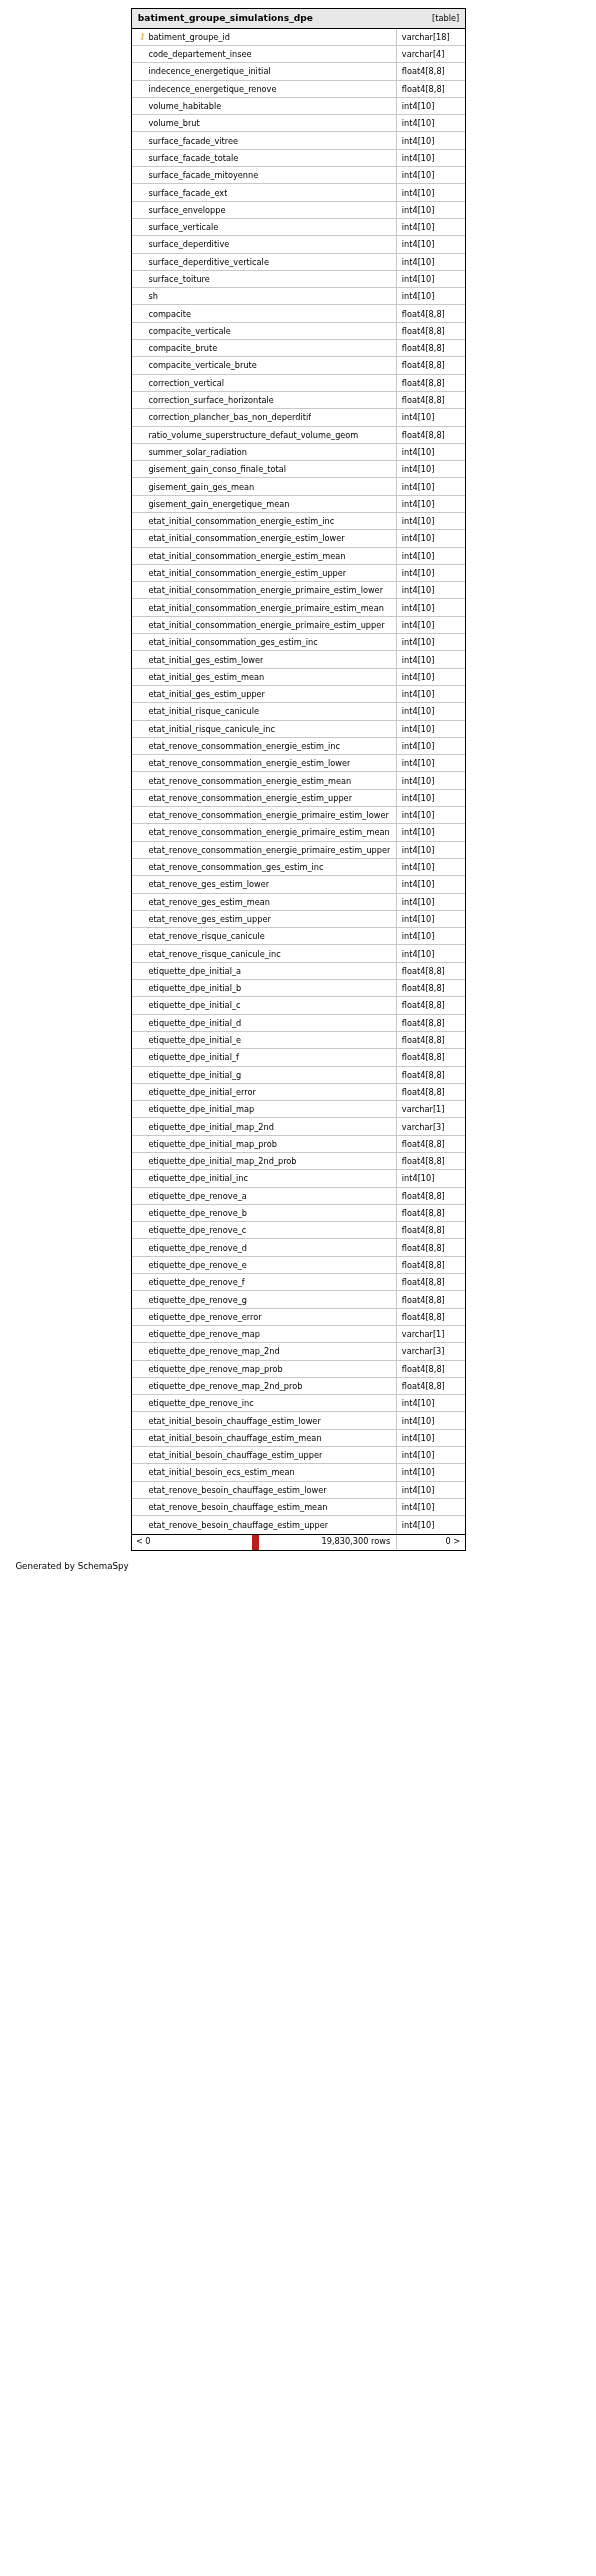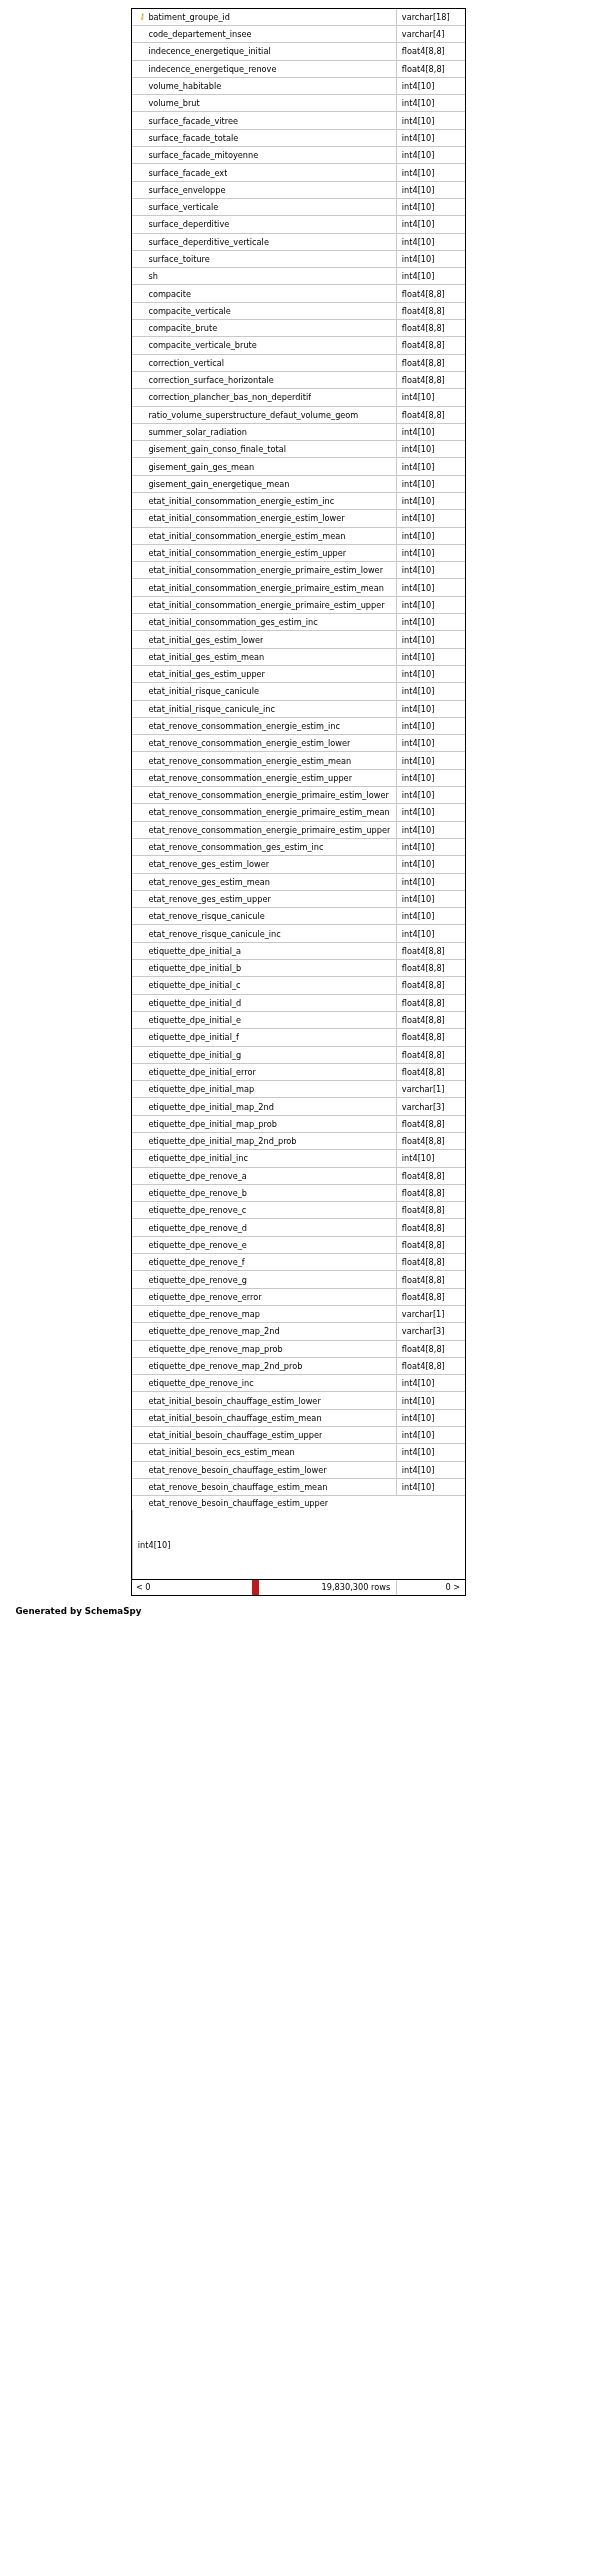--- a/index.html
+++ b/index.html
@@ -53,21 +53,20 @@
   }
   .row {
     display: flex;
     align-items: stretch;
     border-bottom: 1px solid #c8c8c8;
     min-height: 17.3px;
     box-sizing: border-box;
   }
   .row:last-child {
     border-bottom: none;
-    flex-direction: column;
   }
   .col-name {
     flex: 1 1 auto;
     display: flex;
     align-items: center;
     padding: 1.9px 2.9px 1.9px 5.8px;
     font-size: 8.2px;
     color: #000000;
     box-sizing: border-box;
     overflow: hidden;
@@ -137,30 +136,33 @@
     text-align: right;
     padding: 1.9px 4.8px;
     border-left: 1px solid #c8c8c8;
     box-sizing: border-box;
     white-space: nowrap;
   }
   .credit {
     margin: 9.6px 0 0 7.7px;
     font-size: 8.7px;
     color: #000000;
-    font-weight: bold;
   }
 </style>
 </head>
 <body>
 
 <div class="page">
 
   <div class="table-card">
 
+    <div class="table-header">
+      <span class="table-title">batiment_groupe_simulations_dpe</span>
+      <span class="table-tag">[table]</span>
+    </div>
 
     <div class="rows" id="rows-container">
         <div class="row">
           <div class="col-name">
             <span class="key-icon">⚷</span>
             <span class="label">batiment_groupe_id</span>
           </div>
           <div class="col-type">varchar[18]</div>
         </div>
         <div class="row">

